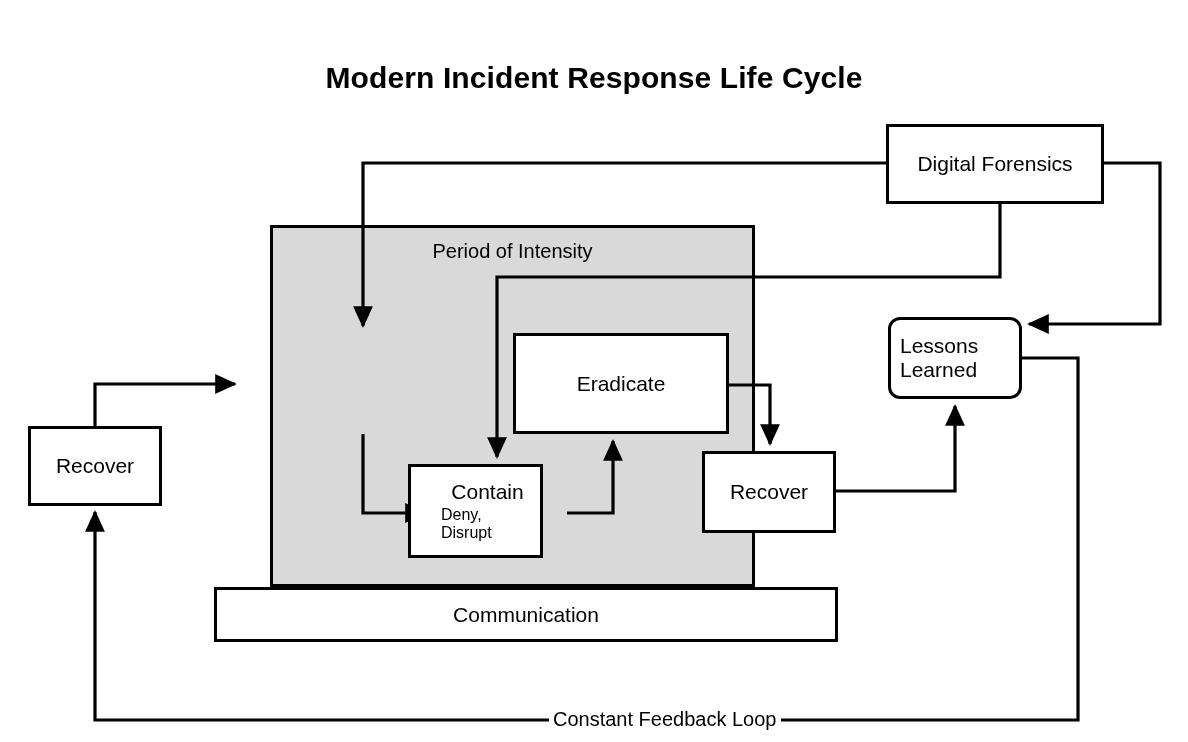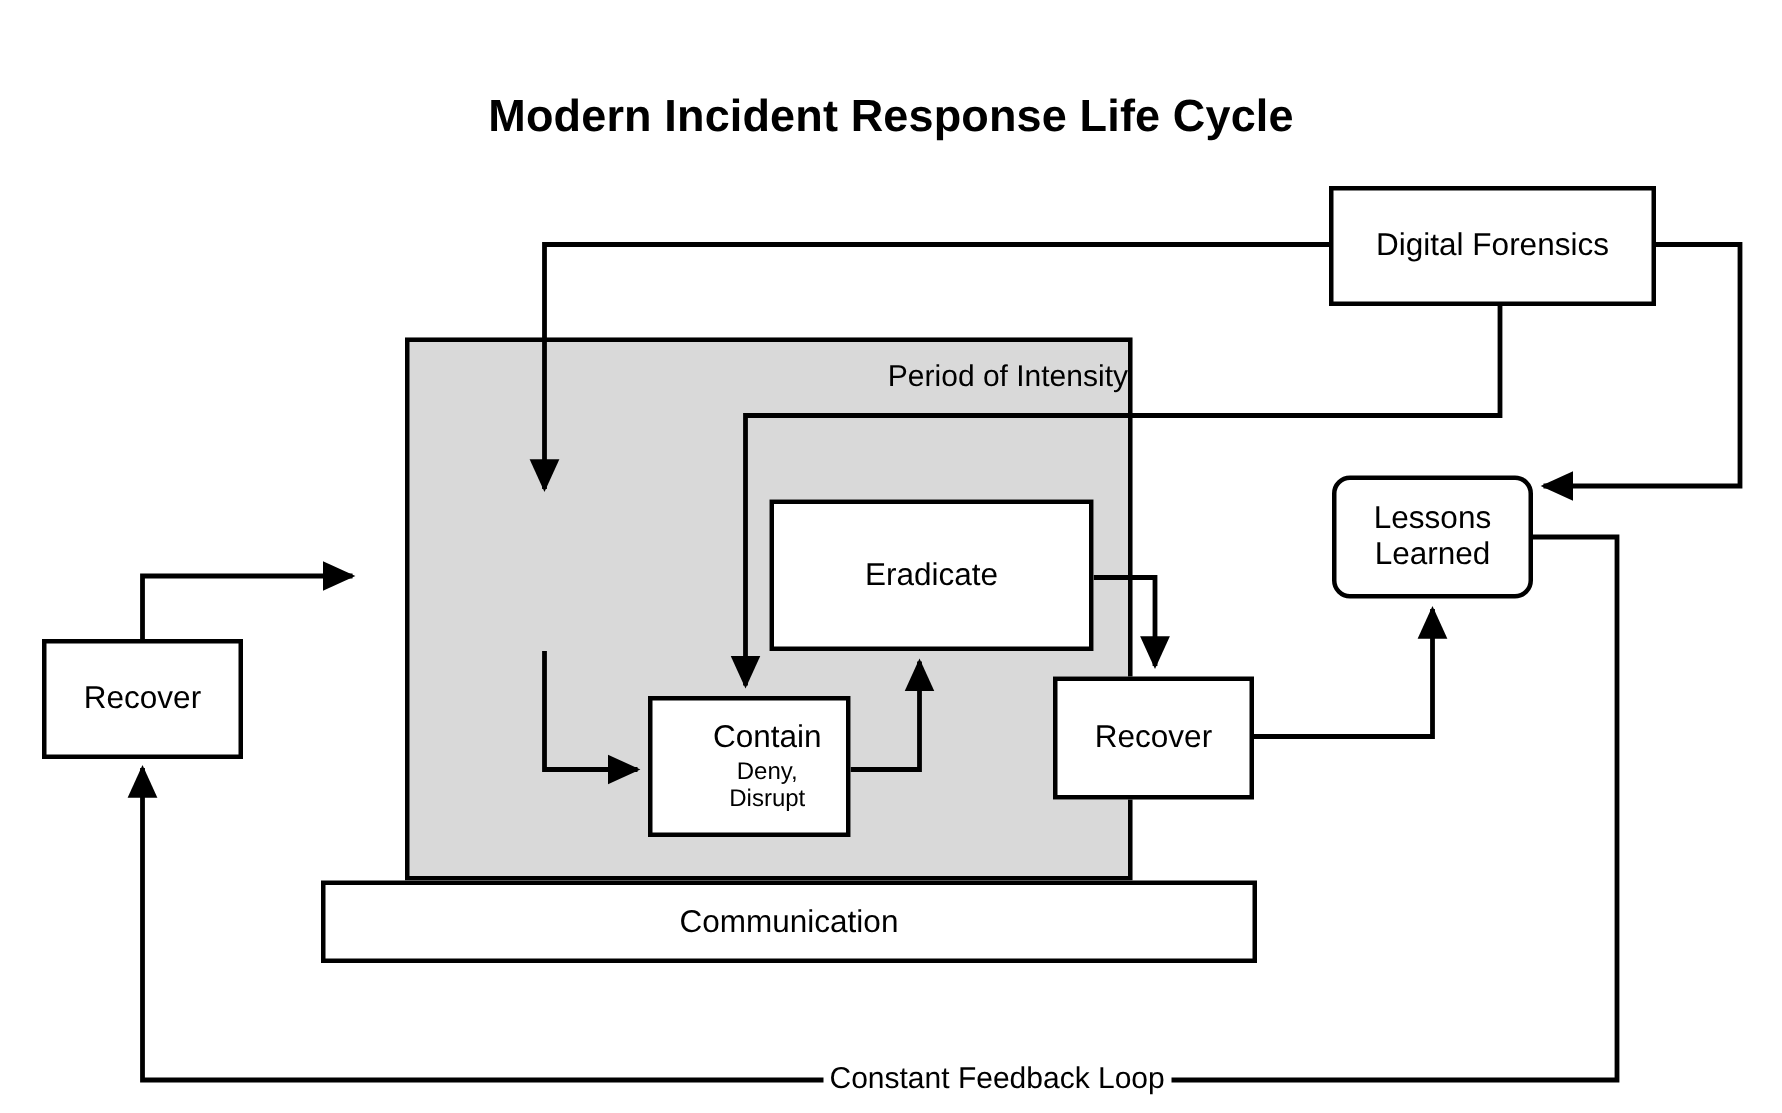--- a/index.html
+++ b/index.html
@@ -37,21 +37,20 @@
   .node {
     position: absolute;
     box-sizing: border-box;
     background: #ffffff;
     border: 3px solid #000000;
     display: flex;
     flex-direction: column;
     align-items: center;
     justify-content: center;
     color: #000000;
-    text-align: center;
     line-height: 1.12;
   }
   .node .title {
     font-size: 21px;
   }
   .node .sub {
     font-size: 16px;
     margin-top: 2px;
     padding: 0 6px;
   }
@@ -61,21 +60,21 @@
     box-sizing: border-box;
     background: #d9d9d9;
     border: 3px solid #000000;
     color: #000000;
   }
   #zone-intensity-label {
     position: absolute;
     left: 0;
     top: 12px;
     width: 100%;
-    text-align: right;
+    text-align: center;
     font-size: 20px;
   }
   #loop-label {
     position: absolute;
     font-size: 20px;
     color: #000000;
     background: #ffffff;
     padding: 0 4px;
     white-space: nowrap;
   }
@@ -124,21 +123,21 @@
 
   <div class="node" style="left:28px; top:403px; width:134px; height:80px;">
     <div class="title">Recover</div>
   </div>
 
 
   <div class="node" style="left:513px; top:310px; width:216px; height:101px;">
     <div class="title">Eradicate</div>
   </div>
 
-  <div class="node" style="left:432px; top:441px; width:135px; height:94px;padding-left:24px;">
+  <div class="node" style="left:408px; top:441px; width:135px; height:94px;padding-left:24px;">
     <div class="title">Contain</div>
     <div class="sub">Deny, Disrupt</div>
   </div>
 
   <div class="node small" style="left:702px; top:428px; width:134px; height:82px;">
     <div class="title">Recover</div>
   </div>
 
   <div class="node" style="left:214px; top:564px; width:624px; height:55px;">
     <div class="title">Communication</div>

